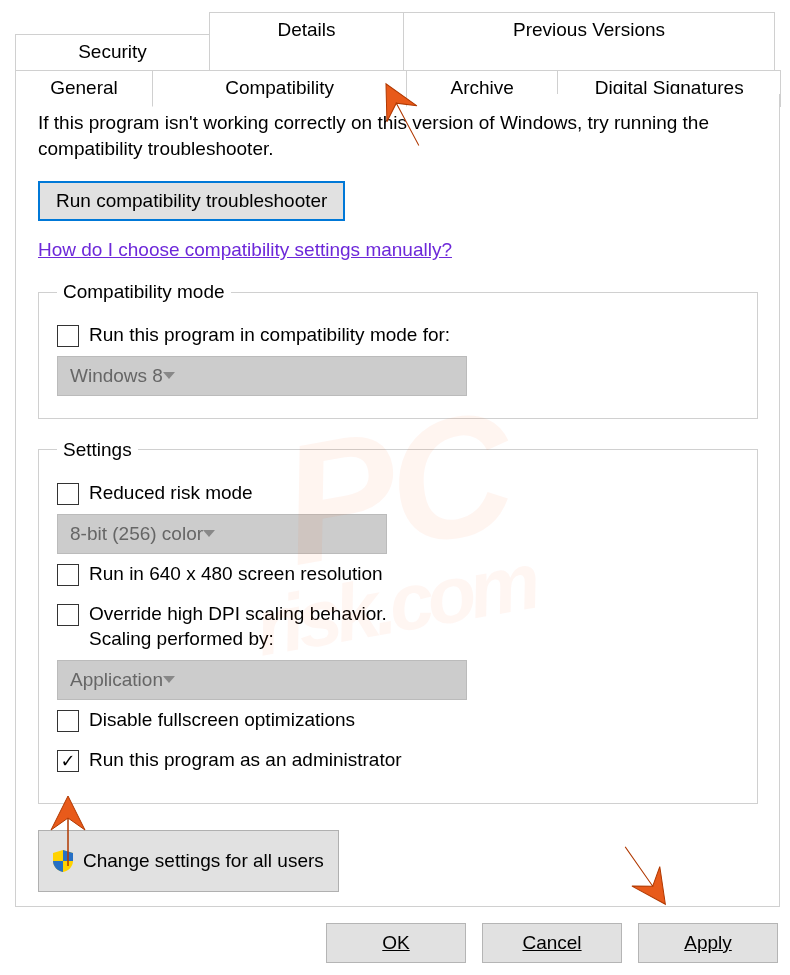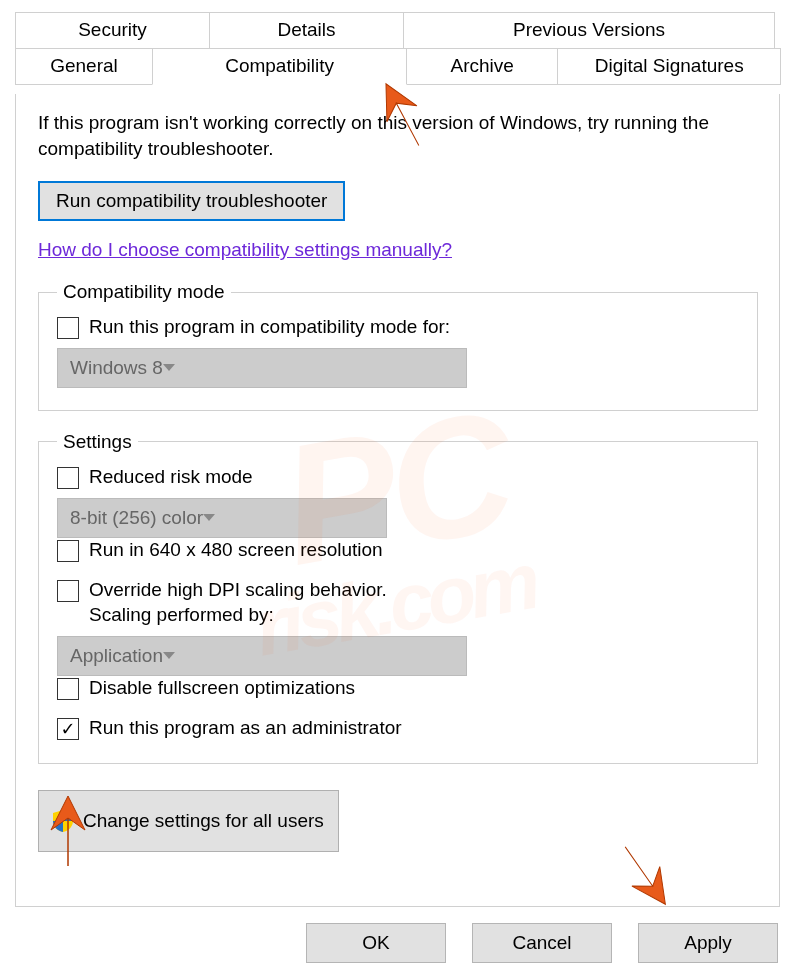--- a/index.html
+++ b/index.html
@@ -17,21 +17,21 @@
   .tab-row { display: flex; border-bottom: none; }
   .tab {
     border: 1px solid #d0d0d0;
     background: #fff;
     text-align: center;
     padding: 6px 0 7px;
     cursor: pointer;
     margin-right: -1px;
     margin-bottom: -1px;
   }
-  .tab-row.row1 .tab:nth-child(1){ width:195px; }
+  .tab-row.row1 .tab:nth-child(1){ width:195px;margin-top:22px; }
   .tab-row.row1 .tab:nth-child(2){ width:195px; }
   .tab-row.row1 .tab:nth-child(3){ width:372px; }
   .tab-row.row2 .tab:nth-child(1){ width:145px; }
   .tab-row.row2 .tab:nth-child(2){ width:268px; position:relative; z-index:3;}
   .tab-row.row2 .tab:nth-child(3){ width:160px; }
   .tab-row.row2 .tab:nth-child(4){ width:235px; }
   .tab.active {
     border-bottom-color: #fff;
     background: #fff;
     position: relative;
@@ -61,21 +61,21 @@
     color: #6d28d9;
     text-decoration: underline;
     cursor: pointer;
   }
   fieldset {
     border: 1px solid #d0d0d0;
     margin: 20px 0 0 0;
     padding: 12px 18px 22px 18px;
   }
   legend { padding: 0 6px; }
-  .chk-row { display: flex; align-items: flex-start; margin: 0 0; }
+  .chk-row { display: flex; align-items: flex-start; margin: 8px 0; }
   .chk {
     width: 22px; height: 22px; border: 1.5px solid #333; background: #fff;
     display: inline-flex; align-items: center; justify-content: center;
     flex-shrink: 0; margin-right: 10px; margin-top: 2px;
     cursor: pointer;
   }
   .chk.checked::after {
     content: "✓"; font-size: 18px; line-height: 18px;
   }
   .lbl { cursor: default; line-height: 1.3; }
@@ -101,21 +101,21 @@
     border: 1px solid #b0b0b0;
     margin-top: 26px;
     cursor: pointer;
   }
   .shield {
     width: 20px; height: 22px; margin-right: 10px;
   }
   .footer {
     position: absolute;
     bottom: 12px; right: 12px;
-    display: flex; gap: 26px;
+    display: flex; gap: 16px; text-decoration: underline;
   }
   .fbtn {
     width: 140px; height: 40px;
     background: #e1e1e1;
     border: 1px solid #b5b5b5;
     display: flex; align-items: center; justify-content: center;
     cursor: pointer;
   }
   
   .arrow { position:absolute; pointer-events:none; z-index:10; }

